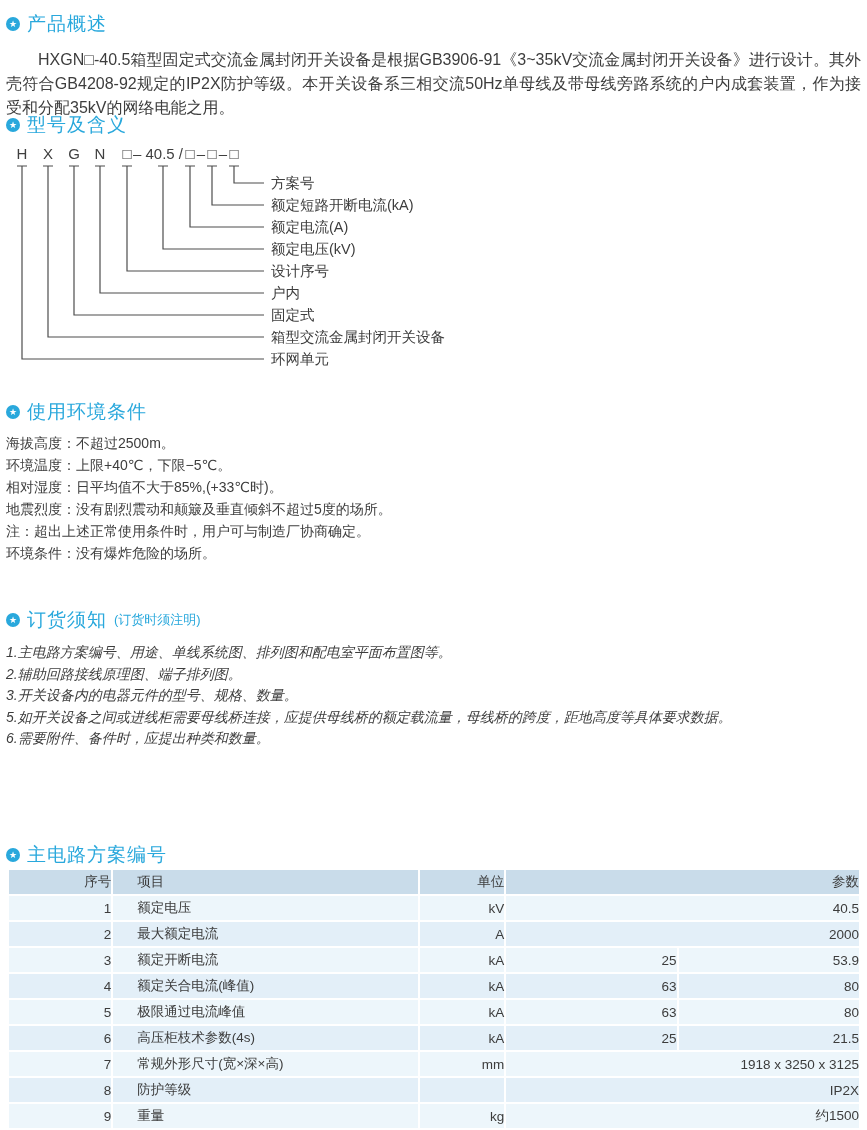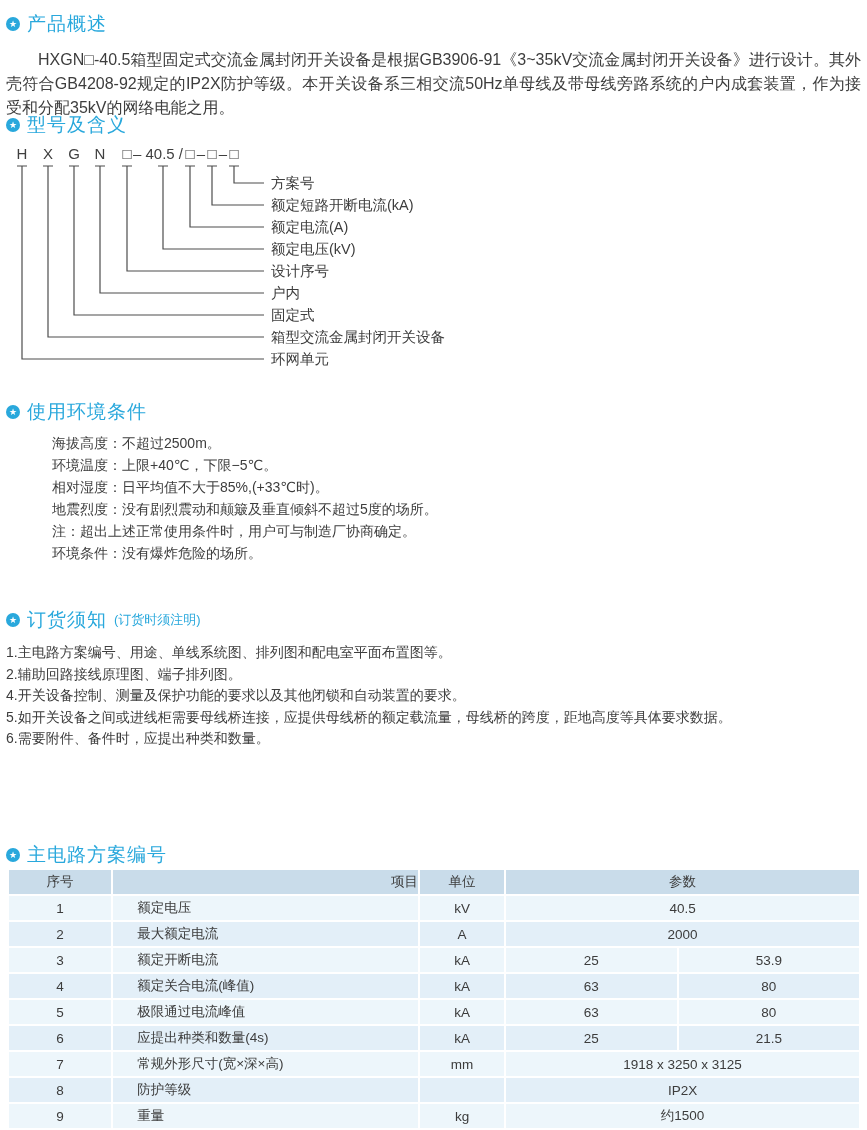--- a/index.html
+++ b/index.html
@@ -13,40 +13,40 @@
     display:inline-flex;align-items:center;justify-content:center;
     font-size:9px;line-height:1;flex:0 0 auto;
   }
   .sec-title{font-size:19px;color:#29a8dc;letter-spacing:1px;}
   .sec-note{font-size:13px;color:#29a8dc;margin-left:0;}
   .para{
     position:absolute;left:6px;width:855px;font-size:16px;line-height:24px;
     text-align:justify;text-indent:2em;color:#3d3d3d;
   }
   .textblock{position:absolute;left:6px;width:855px;font-size:14px;color:#3d3d3d;}
-  .textblock .line{height:22px;line-height:22px;margin-left:46px;}
+  .textblock .line{height:22px;line-height:22px;}
   .textblock .oline{height:21.6px;line-height:21.6px;}
   svg text{font-family:"Liberation Sans","DejaVu Sans",sans-serif;}
   .model-sym{font-size:15px;fill:#3f3f3f;}
   .model-label{font-size:14.5px;fill:#3d3d3d;}
   .dline{stroke:#4d4d4d;stroke-width:1.2;fill:none;}
   table.params{
     position:absolute;left:7px;top:868px;width:854px;
     border-collapse:separate;border-spacing:2px;table-layout:fixed;
     font-size:13.5px;color:#3c3c3c;
   }
   table.params td,table.params th{
     height:24px;padding:0;font-weight:normal;vertical-align:middle;
   }
   .thead-cell{background:#c9dcea;}
   .row-odd td{background:#edf6fb;}
   .row-even td{background:#e3eff8;}
-  .c-no,.c-unit,.c-val{text-align:center;}
+  .c-no,.c-unit,.c-val{text-align:right;}
   .c-item{text-align:left;padding-left:24px !important;}
-  th.c-item{padding-left:24px;text-align:right;}
+  th.c-item{padding-left:24px;text-align:left;}
 </style>
 </head>
 <body>
 
 <div class="page">
 
   <div class="sec-header" style="top:11px;">
     <span class="sec-icon">★</span>
     <span class="sec-title">产品概述</span>
   </div>
@@ -102,24 +102,24 @@
     <div class="line">地震烈度：没有剧烈震动和颠簸及垂直倾斜不超过5度的场所。</div>
     <div class="line">注：超出上述正常使用条件时，用户可与制造厂协商确定。</div>
     <div class="line">环境条件：没有爆炸危险的场所。</div>
   </div>
 
   <div class="sec-header" style="top:607px;">
     <span class="sec-icon">★</span>
     <span class="sec-title">订货须知</span>
     <span class="sec-note">(订货时须注明)</span>
   </div>
-  <div class="textblock" style="top:642px;">
+  <div class="textblock" style="top:642px;font-style:italic;">
     <div class="oline">1.主电路方案编号、用途、单线系统图、排列图和配电室平面布置图等。</div>
     <div class="oline">2.辅助回路接线原理图、端子排列图。</div>
-    <div class="oline">4.开关设备控制、测量及保护功能的要求以及其他闭锁和自动装置的要求。</div>
+    <div class="oline">3.开关设备内的电器元件的型号、规格、数量。</div>
     <div class="oline">5.如开关设备之间或进线柜需要母线桥连接，应提供母线桥的额定载流量，母线桥的跨度，距地高度等具体要求数据。</div>
     <div class="oline">6.需要附件、备件时，应提出种类和数量。</div>
   </div>
 
   <div class="sec-header" style="top:842px;">
     <span class="sec-icon">★</span>
     <span class="sec-title">主电路方案编号</span>
   </div>
 
   <table class="params">
@@ -165,21 +165,21 @@
     </tr>
     <tr class="row-odd">
       <td class="c-no">5</td>
       <td class="c-item">极限通过电流峰值</td>
       <td class="c-unit">kA</td>
       <td class="c-val">63</td>
       <td class="c-val">80</td>
     </tr>
     <tr class="row-even">
       <td class="c-no">6</td>
-      <td class="c-item">应提出种类和数量(4s)</td>
+      <td class="c-item">高压柜枝术参数(4s)</td>
       <td class="c-unit">kA</td>
       <td class="c-val">25</td>
       <td class="c-val">21.5</td>
     </tr>
     <tr class="row-odd">
       <td class="c-no">7</td>
       <td class="c-item">常规外形尺寸(宽×深×高)</td>
       <td class="c-unit">mm</td>
       <td class="c-val" colspan="2">1918 x 3250 x 3125</td>
     </tr>

